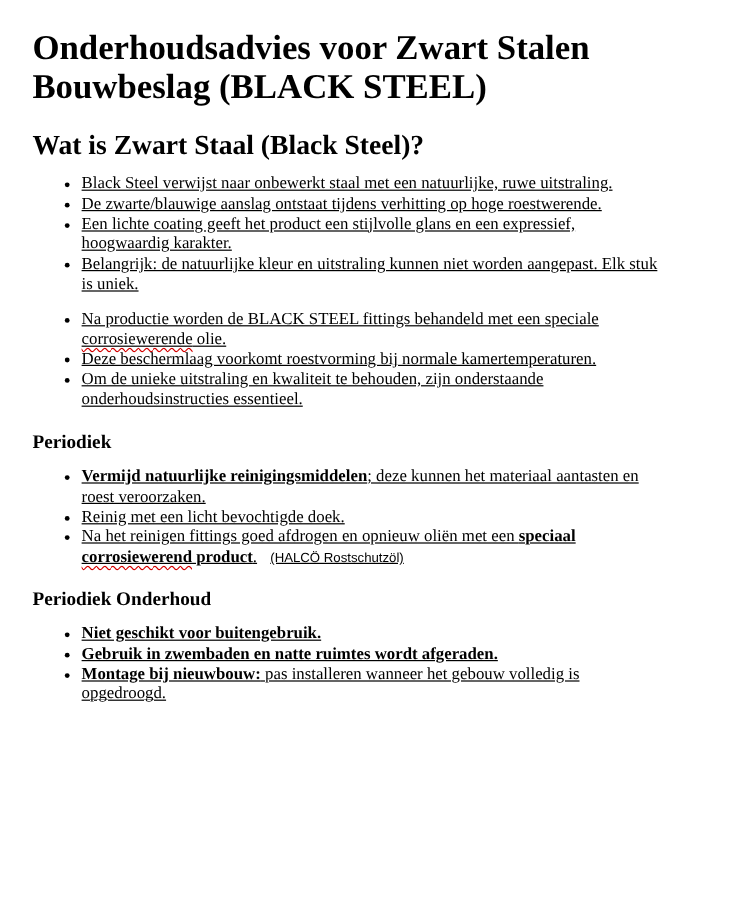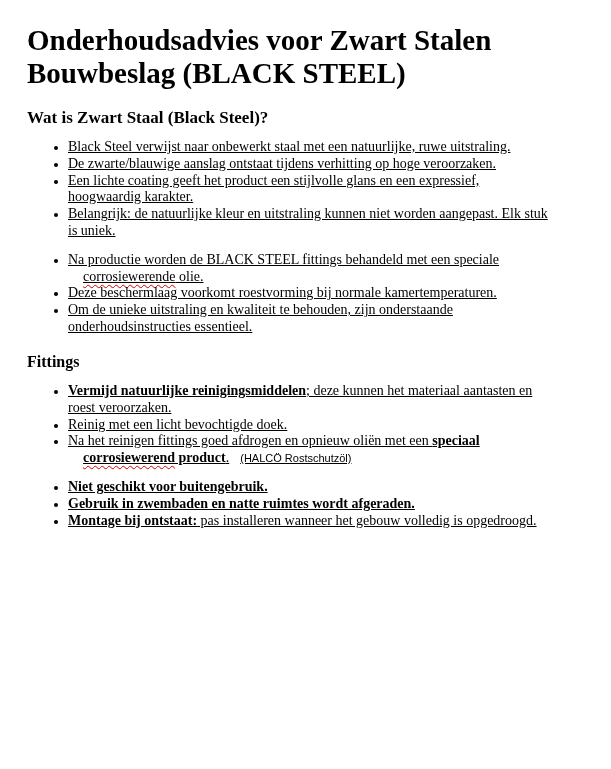--- a/index.html
+++ b/index.html
@@ -22,21 +22,21 @@
     background: #ffffff;
   }
   h1.doc-title {
     font-size: 29px;
     font-weight: 700;
     line-height: 1.13;
     margin: 14px 0 0 0;
     letter-spacing: 0px;
   }
   h2.sec-heading {
-    font-size: 17px;
+    font-size: 23px;
     font-weight: 700;
     line-height: 1.15;
     margin: 18px 0 0 0;
   }
   h3.sub-heading {
     font-size: 16px;
     font-weight: 700;
     line-height: 1.2;
     margin: 16px 0 0 0;
   }
@@ -57,51 +57,51 @@
     color: #000000;
   }
   .run-bold { font-weight: 700; }
   .run-misspelled {
     text-decoration-line: underline;
     text-decoration-style: wavy;
     text-decoration-color: var(--spellcheck-color, #d40000);
     text-decoration-thickness: 1px;
     text-underline-offset: 3px;
     text-decoration-skip-ink: none;
-    margin-left: 15px;
   }
   .run-small-sans {
     font-family: "Liberation Sans", sans-serif;
     font-size: 11px;
     margin-left: 11px;
   }
 </style>
 </head>
 <body style="background: rgb(255, 255, 255); color: rgb(0, 0, 0);">
 
 <div class="page">
   <h1 class="doc-title">Onderhoudsadvies voor Zwart Stalen Bouwbeslag (BLACK STEEL)</h1>
   <div>
       <h2 class="sec-heading">Wat is Zwart Staal (Black Steel)?</h2>
       <ul class="bullets">
         <li><span>Black Steel verwijst naar onbewerkt staal met een natuurlijke, ruwe uitstraling.</span></li>
-        <li><span>De zwarte/blauwige aanslag ontstaat tijdens verhitting op hoge veroorzaken.</span></li>
+        <li><span>De zwarte/blauwige aanslag ontstaat tijdens verhitting op hoge roestwerende.</span></li>
         <li><span>Een lichte coating geeft het product een stijlvolle glans en een expressief, hoogwaardig karakter.</span></li>
         <li><span>Belangrijk: de natuurlijke kleur en uitstraling kunnen niet worden aangepast. Elk stuk is uniek.</span></li>
       </ul>
       <ul class="bullets">
         <li><span>Na productie worden de BLACK STEEL fittings behandeld met een speciale </span><span class="run-misspelled">corrosiewerende</span><span> olie.</span></li>
         <li><span>Deze beschermlaag voorkomt roestvorming bij normale kamertemperaturen.</span></li>
         <li><span>Om de unieke uitstraling en kwaliteit te behouden, zijn onderstaande onderhoudsinstructies essentieel.</span></li>
       </ul>
-      <h3 class="sub-heading">Fittings</h3>
+      <h3 class="sub-heading">Periodiek</h3>
       <ul class="bullets">
         <li><span class="run-bold">Vermijd natuurlijke reinigingsmiddelen</span><span>; deze kunnen het materiaal aantasten en roest veroorzaken.</span></li>
         <li><span>Reinig met een licht bevochtigde doek.</span></li>
         <li><span>Na het reinigen fittings goed afdrogen en opnieuw oliën met een </span><span class="run-bold">speciaal </span><span class="run-bold run-misspelled">corrosiewerend</span><span class="run-bold"> product</span><span>.</span><span class="run-small-sans">(HALCÖ Rostschutzöl)</span></li>
       </ul>
+      <h3 class="sub-heading">Periodiek Onderhoud</h3>
       <ul class="bullets">
         <li><span class="run-bold">Niet geschikt voor buitengebruik.</span></li>
         <li><span class="run-bold">Gebruik in zwembaden en natte ruimtes wordt afgeraden.</span></li>
-        <li><span class="run-bold">Montage bij ontstaat:</span><span> pas installeren wanneer het gebouw volledig is opgedroogd.</span></li>
+        <li><span class="run-bold">Montage bij nieuwbouw:</span><span> pas installeren wanneer het gebouw volledig is opgedroogd.</span></li>
       </ul>
     </div>
 </div>
 
 </body></html>

